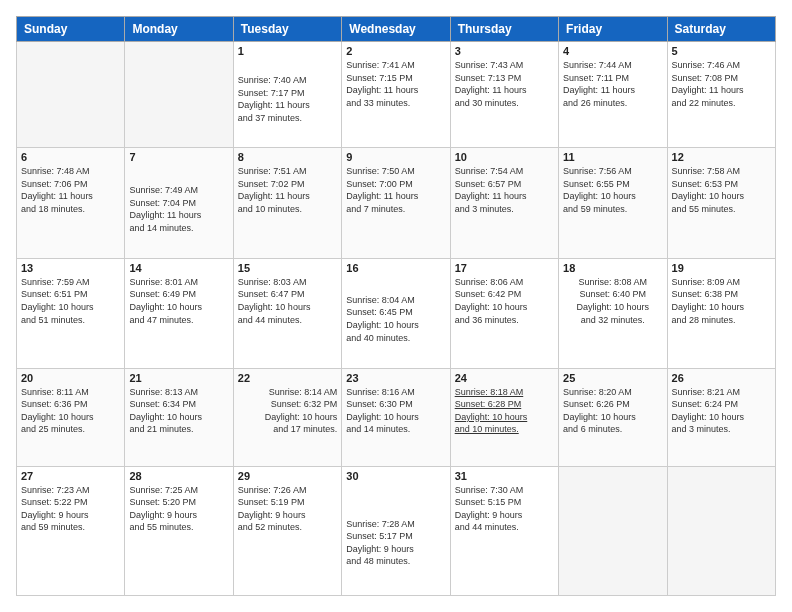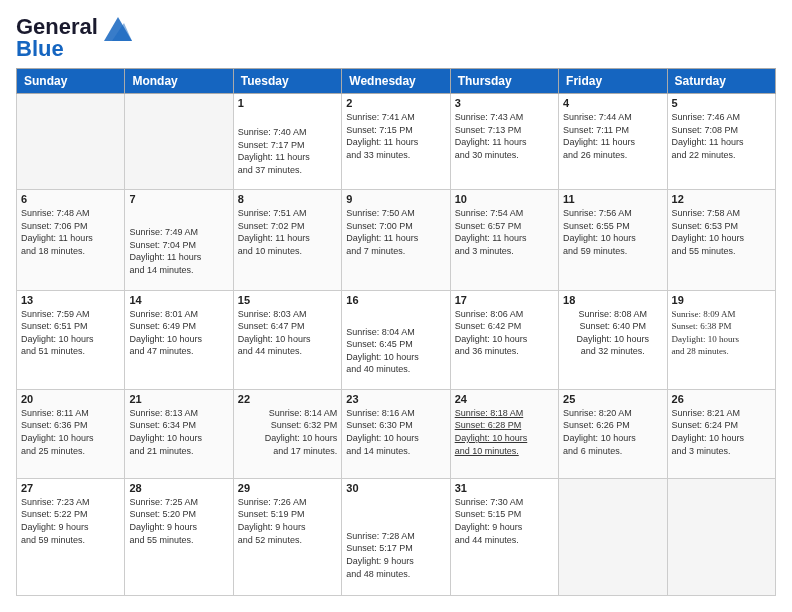--- a/index.html
+++ b/index.html
@@ -80,38 +80,20 @@
     .day-info {
       line-height: 1.4;
       font-size: 9px;
       color: #333;
     }
   </style>
 </head>
 <body>
 
 <div class="page">
-  <div class="header">
-    <div class="logo">
-      <div style="display:flex;align-items:center;gap:2px;">
-        <div style="display:flex;flex-direction:column;line-height:1;">
-          <span style="font-size:22px;font-weight:bold;color:#1a1a2e;">General</span>
-          <span style="font-size:22px;font-weight:bold;color:#1565c0;">Blue</span>
-        </div>
-        <svg width="32" height="32" viewBox="0 0 32 32" style="margin-top:-18px;margin-left:2px;">
-          <polygon points="2,28 16,4 30,28" fill="#1565c0" opacity="0.85"></polygon>
-          <polygon points="10,28 22,10 30,28" fill="#1565c0" opacity="0.5"></polygon>
-        </svg>
-      </div>
-    </div>
-    <div class="title-block">
-      <div class="month-title"></div>
-      <div class="location"></div>
-    </div>
-  </div>
 
   <table class="calendar">
     <thead>
       <tr>
       <th>Sunday</th>
           <th>Monday</th>
           <th>Tuesday</th>
           <th>Wednesday</th>
           <th>Thursday</th>
           <th>Friday</th>
@@ -247,21 +229,21 @@
           </td>
           <td>
             <span class="day-num">18</span>
             <div class="day-info" style="white-space: pre-line; text-align: center;">Sunrise: 8:08 AM
 Sunset: 6:40 PM
 Daylight: 10 hours
 and 32 minutes.</div>
           </td>
           <td>
             <span class="day-num">19</span>
-            <div class="day-info" style="white-space: pre-line; font-family: Liberation Serif, serif;">Sunrise: 8:09 AM
+            <div class="day-info" style="white-space: pre-line;">Sunrise: 8:09 AM
 Sunset: 6:38 PM
 Daylight: 10 hours
 and 28 minutes.</div>
           </td>
         </tr>
         <tr>
           <td>
             <span class="day-num">20</span>
             <div class="day-info" style="white-space: pre-line;">Sunrise: 8:11 AM
 Sunset: 6:36 PM

